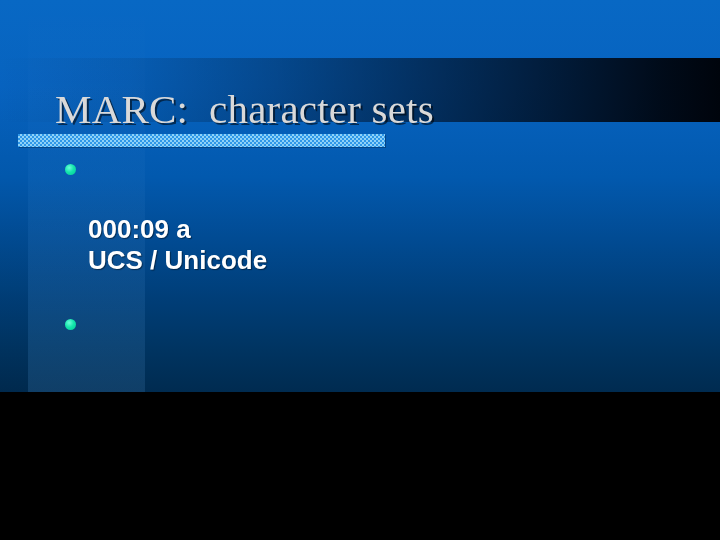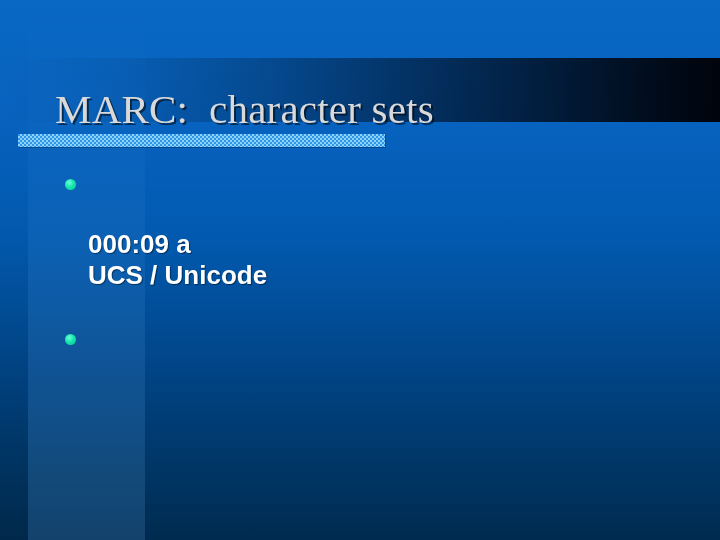--- a/index.html
+++ b/index.html
@@ -3,21 +3,21 @@
 <meta charset="utf-8">
 <style>
   html, body {
     margin: 0;
     padding: 0;
     background: #000;
   }
   #slide {
     position: relative;
     width: 720px;
-    height: 540px;
+    height: 392px;
     overflow: hidden;
     font-family: "Liberation Sans", sans-serif;
     background: linear-gradient(to bottom,
         #0868c4 0%,
         #0763c0 22%,
         #0259ae 45%,
         #014a91 62%,
         #003e78 76%,
         #003563 88%,
         #002b50 100%);
@@ -98,21 +98,21 @@
       linear-gradient(45deg, #8fd2f7 25%, transparent 25%, transparent 75%, #8fd2f7 75%);
     background-size: 4px 4px;
     background-position: 0 0, 2px 2px;
     box-shadow: 1px 1px 0 rgba(0,0,0,0.25);
   }
 
   
   #body {
     position: absolute;
     left: 60px;
-    top: 168px;
+    top: 153px;
     width: 620px;
   }
   .bullet-row {
     position: relative;
     display: block;
     padding-left: 28px;
     color: #ffffff;
     font-size: 26px;
     font-weight: bold;
     line-height: 1.18;

